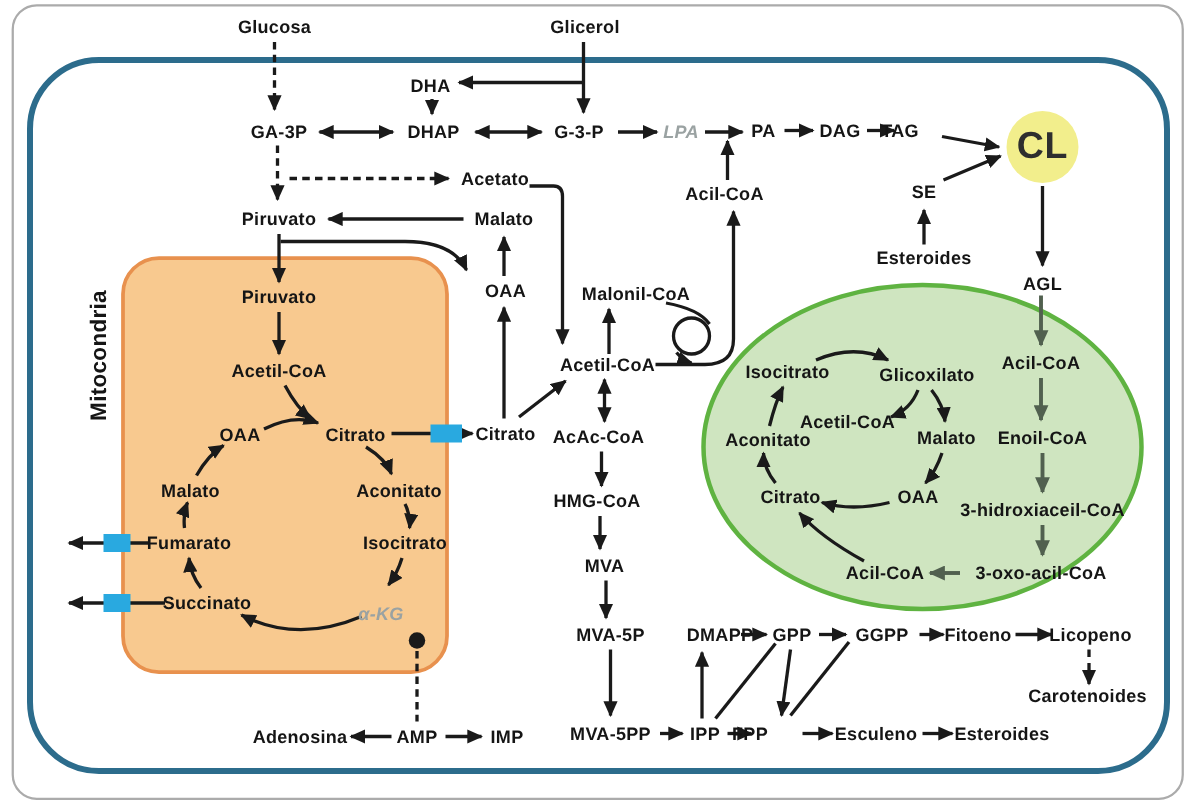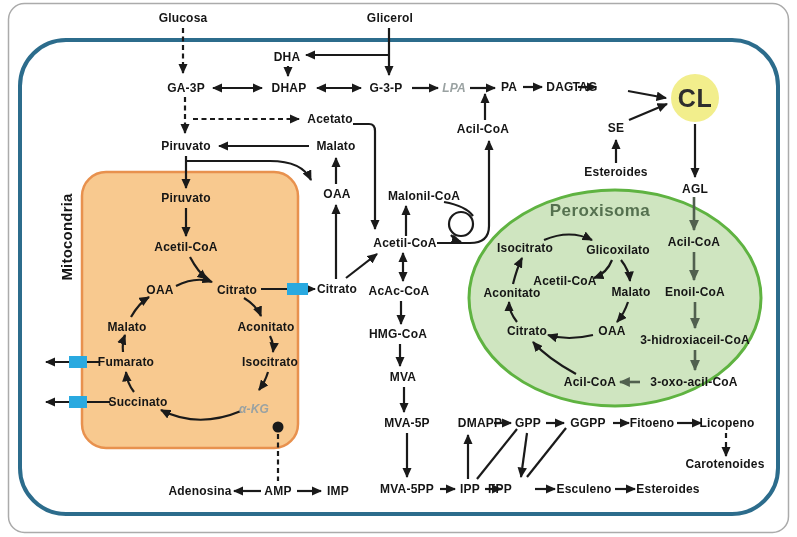--- a/index.html
+++ b/index.html
@@ -134,21 +134,21 @@
 
 <span class="node" style="left:183px;top:18px">Glucosa</span>
 <span class="node" style="left:390px;top:18px">Glicerol</span>
 <span class="node" style="left:287px;top:57px">DHA</span>
 <span class="node" style="left:186px;top:88px">GA-3P</span>
 <span class="node" style="left:289px;top:88px">DHAP</span>
 <span class="node" style="left:386px;top:88px">G-3-P</span>
 <span class="node gray" style="left:454px;top:88px">LPA</span>
 <span class="node" style="left:509px;top:87px">PA</span>
 <span class="node" style="left:560px;top:87px">DAG</span>
-<span class="node" style="left:585px;top:87px">TAG</span>
+<span class="node" style="left:600px;top:87px">TAG</span>
 <span class="node big" style="left:695px;top:98px">CL</span>
 <span class="node" style="left:483px;top:129px">Acil-CoA</span>
 <span class="node" style="left:330px;top:119px">Acetato</span>
 <span class="node" style="left:186px;top:146px">Piruvato</span>
 <span class="node" style="left:336px;top:146px">Malato</span>
 <span class="node" style="left:616px;top:128px">SE</span>
 <span class="node" style="left:616px;top:172px">Esteroides</span>
 <span class="node" style="left:695px;top:189px">AGL</span>
 <span class="node" style="left:337px;top:194px">OAA</span>
 
@@ -180,21 +180,20 @@
 <span class="node" style="left:528px;top:423px">GPP</span>
 <span class="node" style="left:588px;top:423px">GGPP</span>
 <span class="node" style="left:652px;top:423px">Fitoeno</span>
 <span class="node" style="left:727px;top:423px">Licopeno</span>
 <span class="node" style="left:725px;top:464px">Carotenoides</span>
 <span class="node" style="left:470px;top:489px">IPP</span>
 <span class="node" style="left:500px;top:489px">FPP</span>
 <span class="node" style="left:584px;top:489px">Esculeno</span>
 <span class="node" style="left:668px;top:489px">Esteroides</span>
 
-<span class="node ptitle" style="left:600px;top:211px">Peroxisoma</span>
 <span class="node" style="left:525px;top:248px">Isocitrato</span>
 <span class="node" style="left:618px;top:250px">Glicoxilato</span>
 <span class="node" style="left:565px;top:281px">Acetil-CoA</span>
 <span class="node" style="left:512px;top:293px">Aconitato</span>
 <span class="node" style="left:631px;top:292px">Malato</span>
 <span class="node" style="left:527px;top:331px">Citrato</span>
 <span class="node" style="left:612px;top:331px">OAA</span>
 <span class="node" style="left:590px;top:382px">Acil-CoA</span>
 
 <span class="node" style="left:694px;top:242px">Acil-CoA</span>

